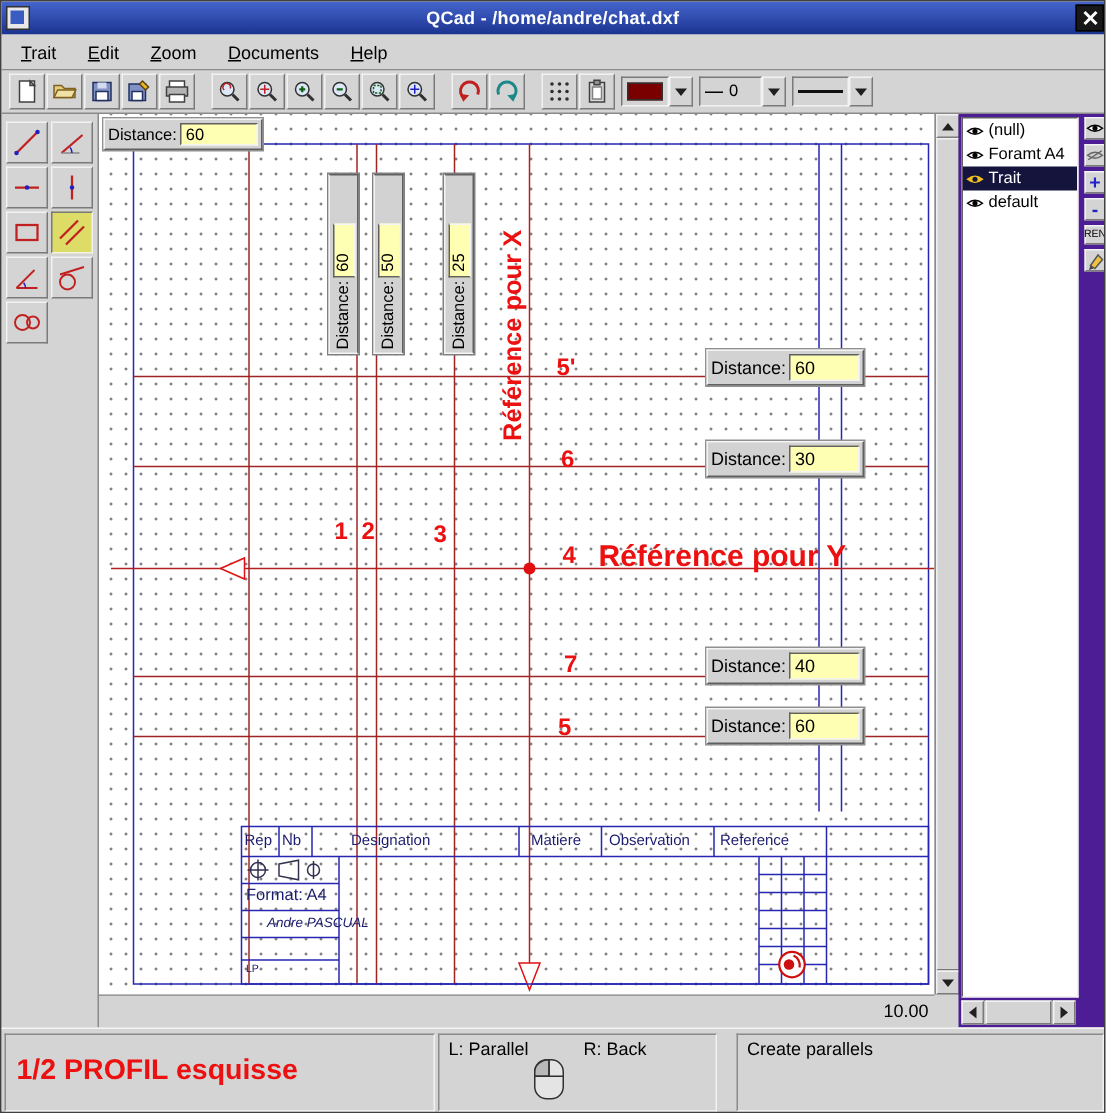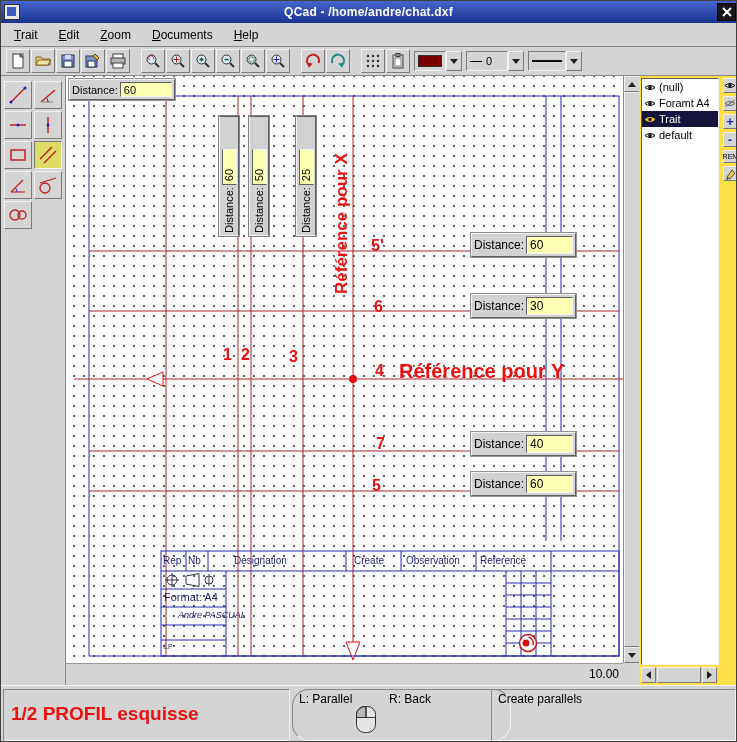--- a/index.html
+++ b/index.html
@@ -81,39 +81,39 @@
   .vscroll { position:absolute; left:622px; top:75px; width:16px; height:587px; background:#c2c2c2; border-left:1px solid #8a8a8a; }
   .sbtn { position:absolute; width:16px; height:16px; background:#d4d4d4; border:1px solid; border-color:#f2f2f2 #7a7a7a #7a7a7a #f2f2f2;
     display:flex; align-items:center; justify-content:center; }
   .vthumb { position:absolute; left:0; top:16px; width:16px; height:555px; background:#d4d4d4;
     border:1px solid; border-color:#f2f2f2 #7a7a7a #7a7a7a #f2f2f2; }
 
   .canvas-strip { position:absolute; left:65px; top:662px; width:557px; height:22px; background:#d4d4d4; border-top:1px solid #9a9a9a;
     font-size:12px; text-align:right; padding:3px 4px 0 0; }
 
   
-  .layer-panel { position:absolute; left:638px; top:75px; width:99px; height:609px; background:#fde047; }
+  .layer-panel { position:absolute; left:638px; top:75px; width:99px; height:609px; background:#4c1d95; }
   .layer-list { position:absolute; left:2px; top:2px; width:78px; height:587px; background:#ffffff;
     border:1px solid; border-color:#606060 #f2f2f2 #f2f2f2 #606060; overflow:hidden; }
   .layer-item { height:16px; display:flex; align-items:center; gap:3px; padding-left:2px; font-size:11px; white-space:nowrap; }
   .layer-item.selected { background:#14143c; color:#ffffff; }
   .layer-tools { position:absolute; left:83px; top:2px; width:16px; display:flex; flex-direction:column; gap:3px; align-items:center; }
   .ltbtn { width:15px; height:15px; display:flex; align-items:center; justify-content:center;
     background:#d4d4d4; border:1px solid; border-color:#f2f2f2 #7a7a7a #7a7a7a #f2f2f2; }
   .ltbtn.plus, .ltbtn.minus { color:#2222c8; font-weight:bold; font-size:13px; line-height:1; }
   .ltbtn.ren { font-size:7px; height:13px; }
   .layer-hscroll { position:absolute; left:2px; top:591px; width:76px; height:16px; background:#c2c2c2; }
   .hthumb { position:absolute; left:16px; top:0; width:44px; height:16px; background:#d4d4d4;
     border:1px solid; border-color:#f2f2f2 #7a7a7a #7a7a7a #f2f2f2; }
 
   
   .statusbar { position:absolute; left:0; top:684px; width:737px; height:58px; background:#d4d4d4; border-top:1px solid #f4f4f4; }
   .sb-panel { position:absolute; top:3px; height:52px; border:1px solid; border-color:#8a8a8a #f2f2f2 #f2f2f2 #8a8a8a; }
   .sb-left { left:2px; width:287px; }
-  .sb-mid { left:291px; width:219px;border-radius:17px; }
+  .sb-mid { left:291px; width:186px; }
   .sb-right { left:490px; width:245px;padding-left:12px; }
   .annotation { position:absolute; left:7px; top:13px; color:#ec1010; font-weight:bold; font-size:19px; white-space:nowrap; }
   .hint { position:absolute; top:2px; font-size:12px; white-space:nowrap; }
   .hint.l { left:6px; } .hint.r { left:96px; }
   .mouse-wrap { position:absolute; left:62px; top:15px; }
   .action-text { position:absolute; left:6px; top:2px; font-size:12px; white-space:nowrap; }
 </style>
 </head>
 <body>
 
@@ -460,21 +460,21 @@
       <span class="opt-input">40</span>
     </div>
     <div class="opt-widget big" style="left:405px; top:396px;">
       <span class="opt-label">Distance:</span>
       <span class="opt-input">60</span>
     </div>
 
     <div class="tb-text" style="left:97px; top:479px;">Rep</div>
     <div class="tb-text" style="left:122px; top:479px;">Nb</div>
     <div class="tb-text" style="left:168px; top:479px;">Designation</div>
-    <div class="tb-text" style="left:288px; top:479px;">Create</div>
+    <div class="tb-text" style="left:288px; top:479px;">Matiere</div>
     <div class="tb-text" style="left:340px; top:479px;text-align:center;">Observation</div>
     <div class="tb-text" style="left:414px; top:479px;">Reference</div>
     <div class="tb-text tb-format" style="left:98px; top:515px;">Format: A4</div>
     <div class="tb-text tb-author" style="left:100px; top:534px;">Andre PASCUAL</div>
     <div class="tb-text tb-note" style="left:98px; top:567px;">LP</div>
   </div>
 
   <div class="vscroll">
     <div class="sbtn" style="left:0; top:0;">
         <div class="tri-up"></div>

